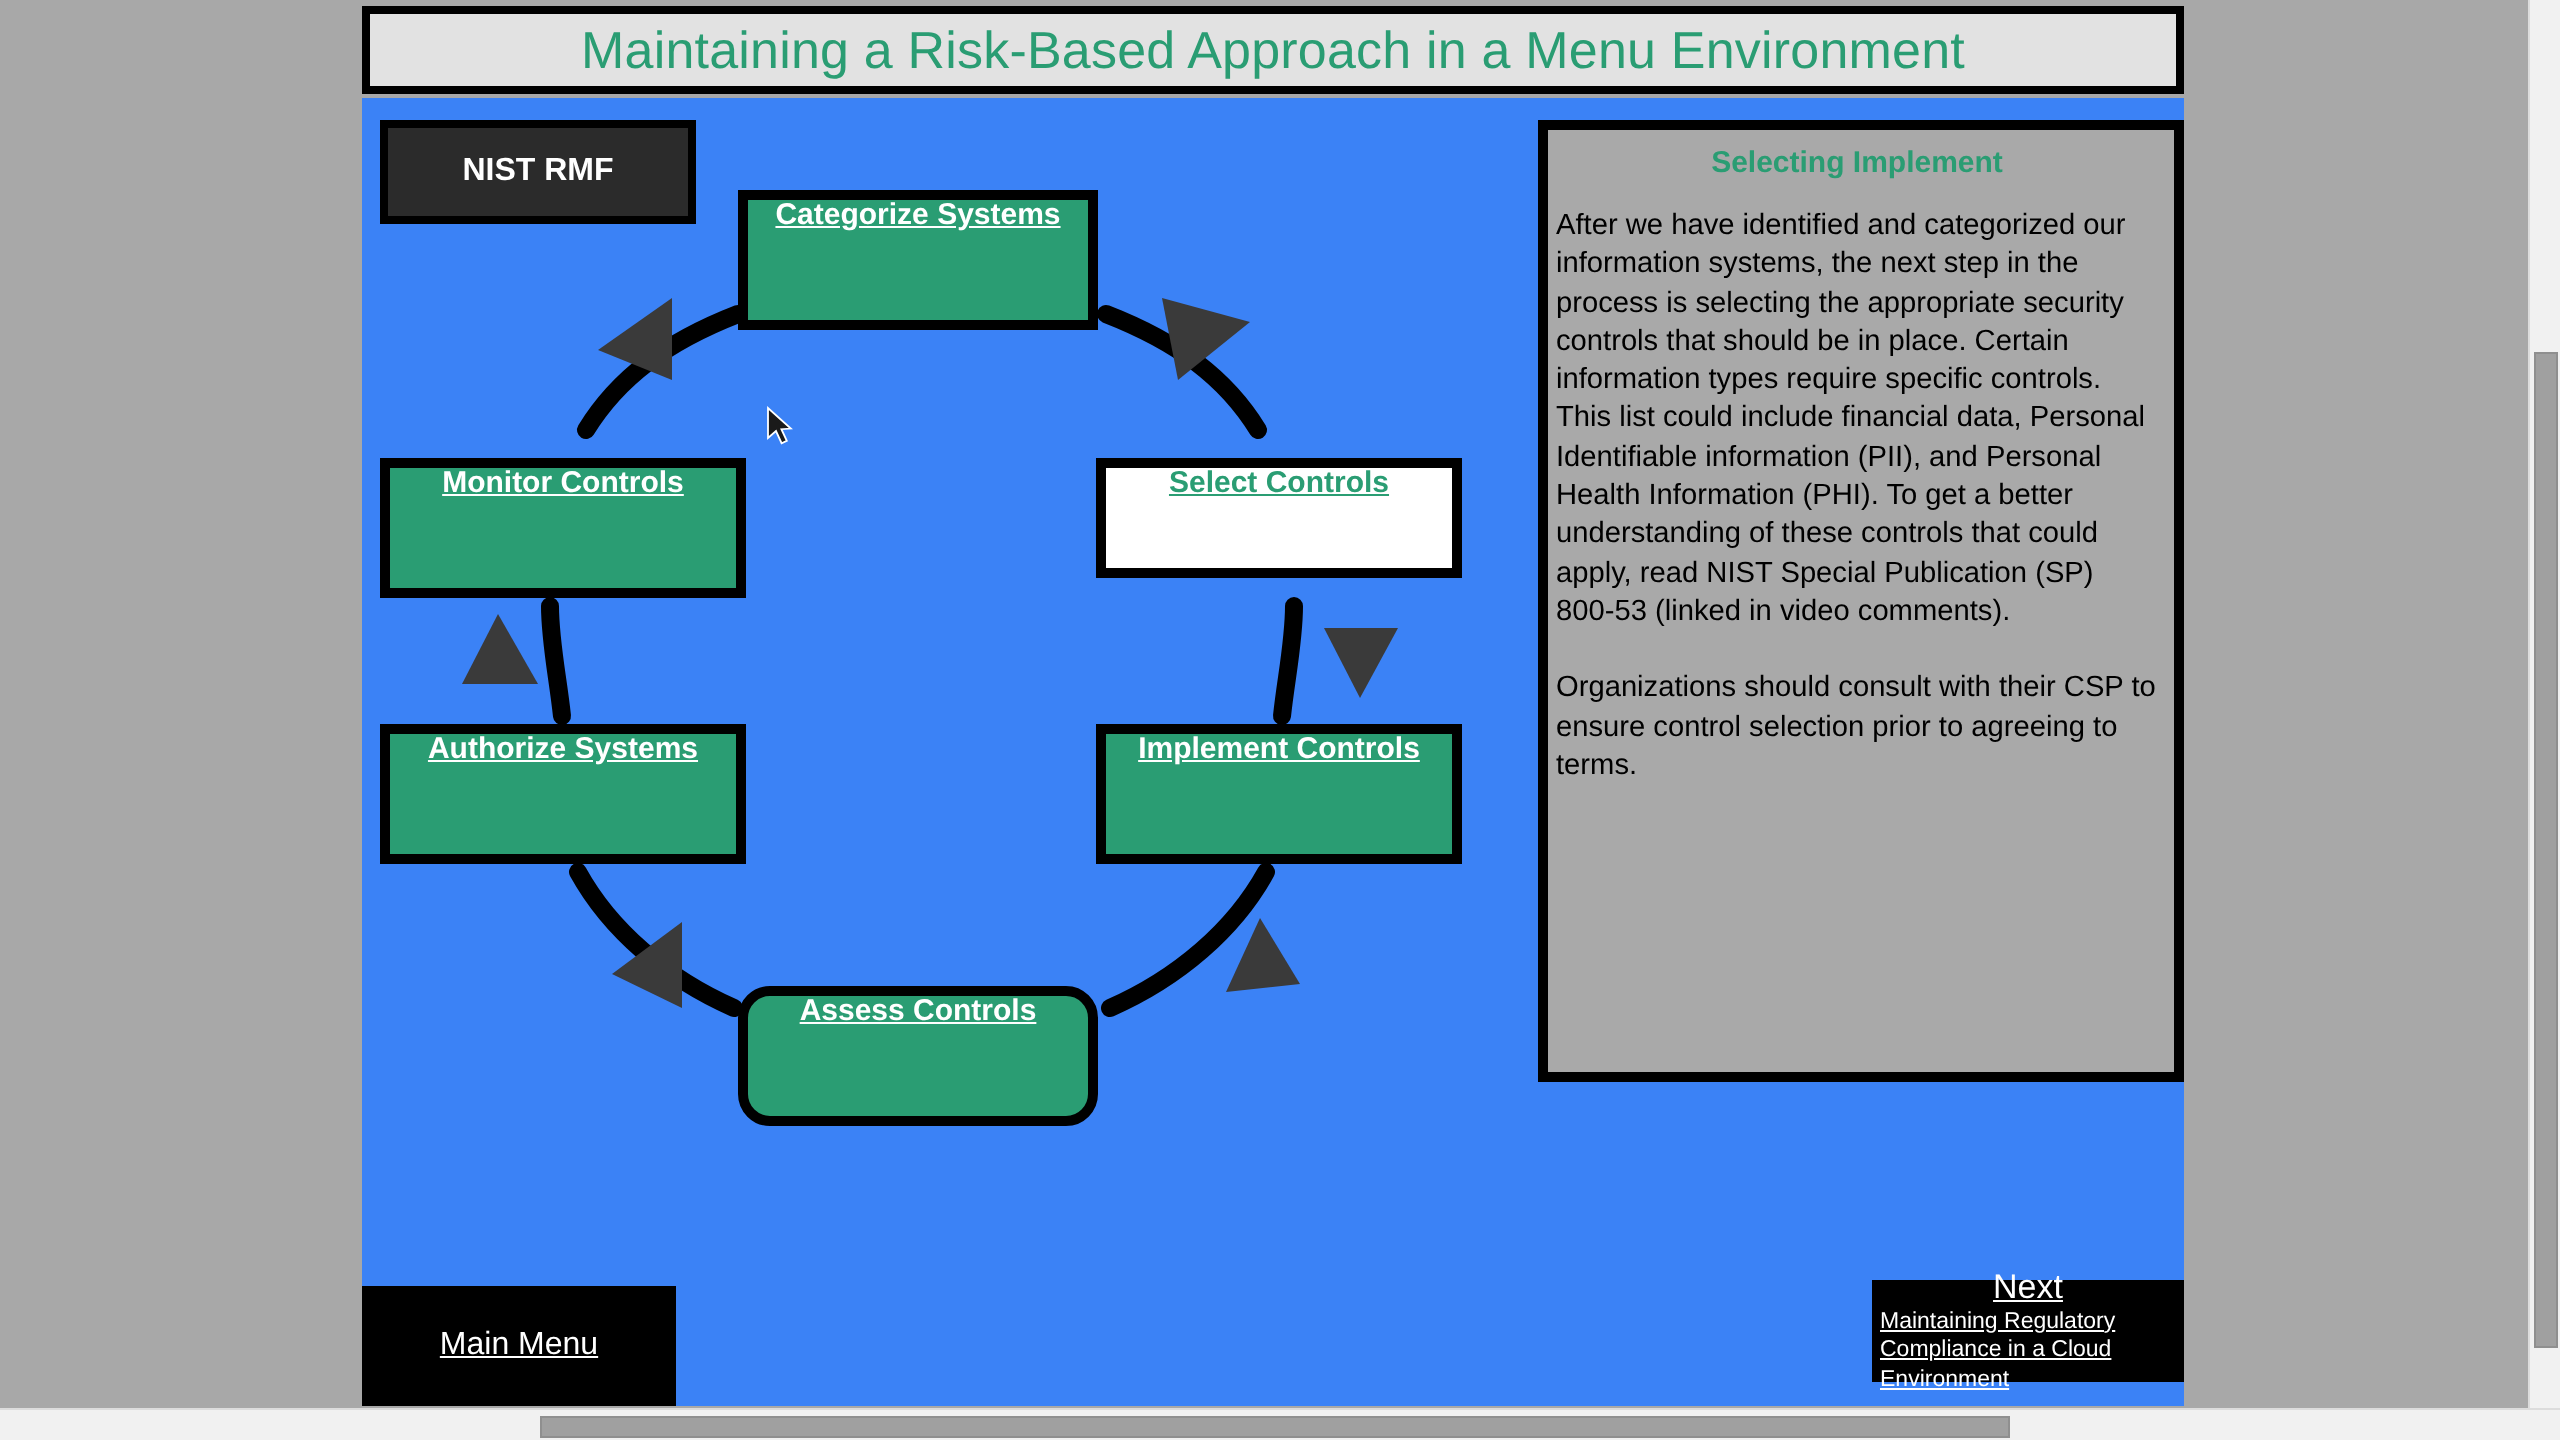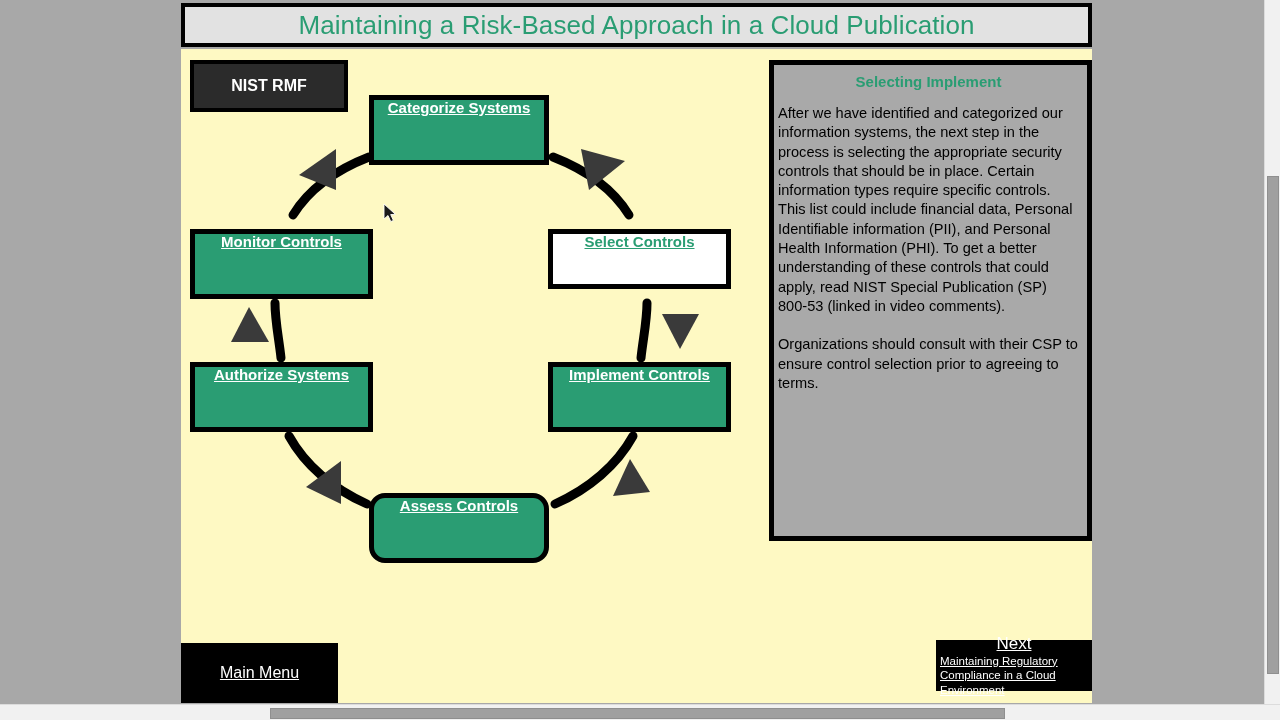--- a/index.html
+++ b/index.html
@@ -41,21 +41,21 @@
     white-space: nowrap;
   }
 
   
   #slide {
     position: absolute;
     left: 181px;
     top: 49px;
     width: 911px;
     height: 654px;
-    background: #fef9c3;
+    background: #3b82f6;
     overflow: hidden;
   }
 
   
   #rmf-badge {
     position: absolute;
     left: 9px;
     top: 11px;
     width: 158px;
     height: 52px;
@@ -241,21 +241,21 @@
     height: 20px;
     pointer-events: none;
   }
 </style>
 </head>
 <body>
 
 <div id="viewport">
 
   <div id="title-bar">
-    <div id="title-text">Maintaining a Risk-Based Approach in a Cloud Publication</div>
+    <div id="title-text">Maintaining a Risk-Based Approach in a Menu Environment</div>
   </div>
 
   <div id="slide">
 
     <div id="rmf-badge">
       <span>NIST RMF</span>
     </div>
 
     <div id="cycle">
 

